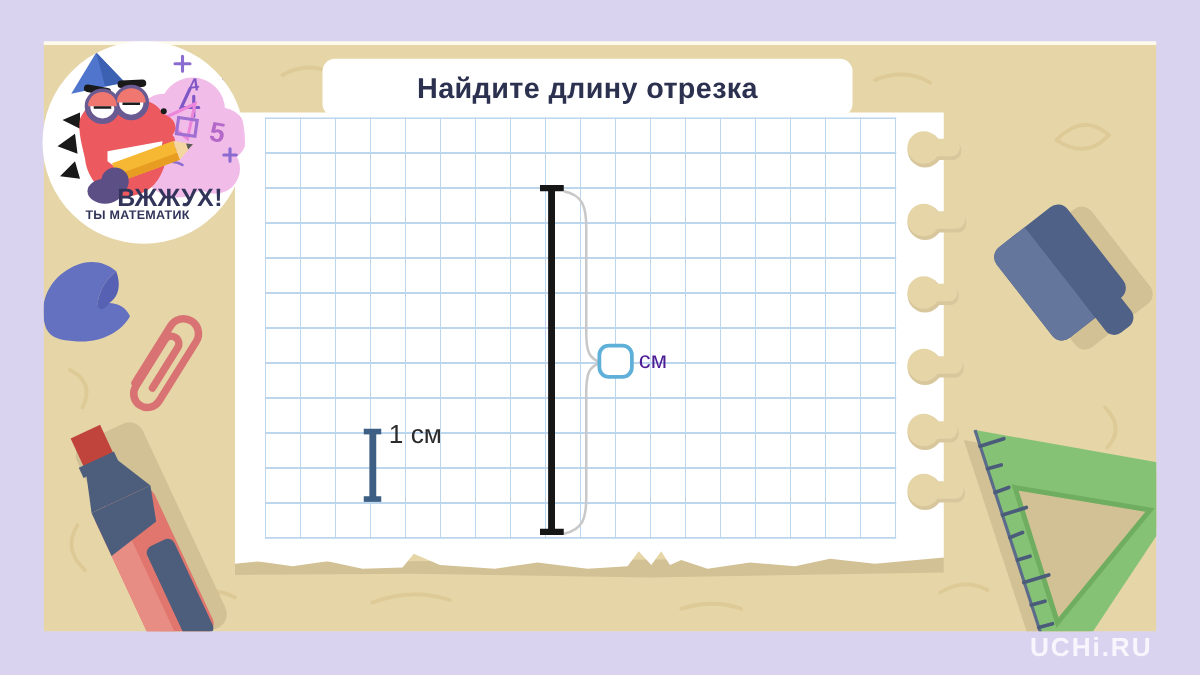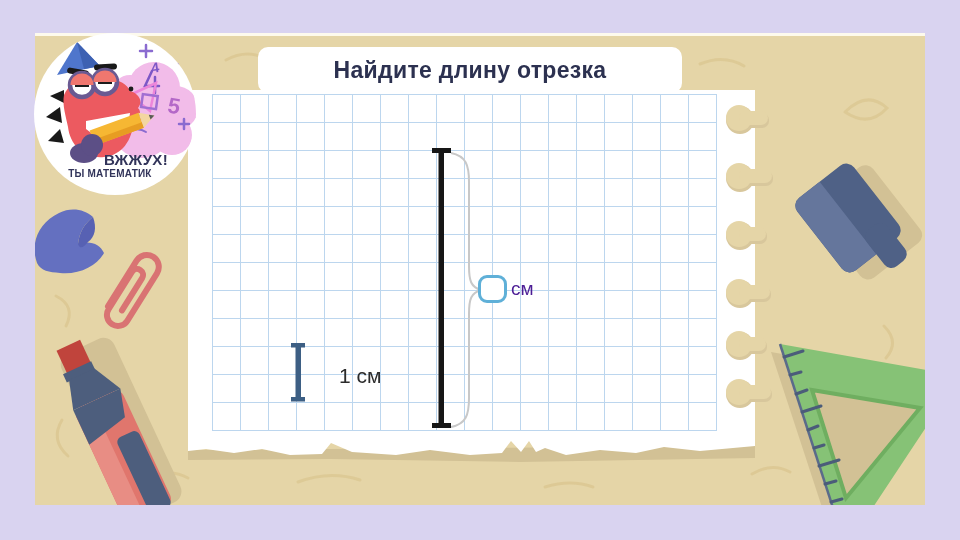--- a/index.html
+++ b/index.html
@@ -11,30 +11,30 @@
   .grid{position:absolute;left:212px;top:94px;width:505px;height:337px;z-index:2;
         background-image:
           repeating-linear-gradient(to right,#bcd6ee 0,#bcd6ee 1px,transparent 1px,transparent 28px),
           repeating-linear-gradient(to bottom,#bcd6ee 0,#bcd6ee 1px,transparent 1px,transparent 28px);}
   .task-art{position:absolute;left:0;top:0;z-index:3;pointer-events:none;}
   .answer{position:absolute;left:478px;top:275px;width:29px;height:28px;z-index:4;
           border:3.5px solid #5fb0d8;border-radius:9px;background:#fff;outline:none;
           text-align:center;font:700 15px "Liberation Sans",sans-serif;color:#222;padding:0;}
   .unit-label{position:absolute;left:511px;top:278px;z-index:4;
           font:400 19px "Liberation Sans",sans-serif;color:#4c1d95;}
-  .scale-label{position:absolute;left:311px;top:364px;z-index:4;
-          font:400 21px "Liberation Sans",sans-serif;color:#2b2b2b;margin-left:28px;}
+  .scale-label{position:absolute;left:311px;top:336px;z-index:4;
+          font:400 21px "Liberation Sans",sans-serif;color:#2b2b2b;}
   .title-card{position:absolute;left:258px;top:47px;width:424px;height:46px;z-index:5;
           background:#fff;border-radius:10px;display:flex;align-items:center;justify-content:center;}
   .title-card h1{margin:12px;font:700 23px "Liberation Sans",sans-serif;color:#2c3150;letter-spacing:.3px;}
   .logo{position:absolute;left:34px;top:33px;width:162px;height:162px;z-index:6;
           background:#fff;border-radius:50%;overflow:hidden;}
   .logo .badge-line{position:absolute;transform:translate(-50%,-50%);white-space:nowrap;
           color:#32345a;font-weight:800;}
-  .logo .l1{left:102px;top:126px;font-size:15px;letter-spacing:.3px;}
+  .logo .l1{left:102px;top:126px;font-size:20px;letter-spacing:.3px;}
   .logo .l2{left:76px;top:140px;font-size:10px;letter-spacing:.2px;}
   .brand{position:absolute;right:38px;bottom:9px;z-index:7;
           font:700 21px "Liberation Sans",sans-serif;color:rgba(255,255,255,.8);letter-spacing:1.5px;}
 </style>
 </head>
 <body>
 
 <div class="stage">
 
   <svg class="bg-art" width="960" height="540" viewBox="0 0 960 540">
@@ -241,14 +241,15 @@
         <polygon points="55,-2.5 60,0 55,2.5" fill="#5a5a5a"></polygon>
       </g>
       <ellipse cx="50" cy="120" rx="14" ry="10" fill="#5c4f86"></ellipse>
       <circle cx="58" cy="112" r="11" fill="#5c4f86"></circle>
       <text x="118" y="40" font-size="14" font-weight="700" fill="#7d57c6" transform="rotate(-8 118 40)">4</text>
     </svg>
     <span class="badge-line l1">ВЖЖУХ!</span>
     <span class="badge-line l2">ТЫ МАТЕМАТИК</span>
   </div>
 
+  <div class="brand">UCHi.RU</div>
 
 </div>
 
 </body></html>

